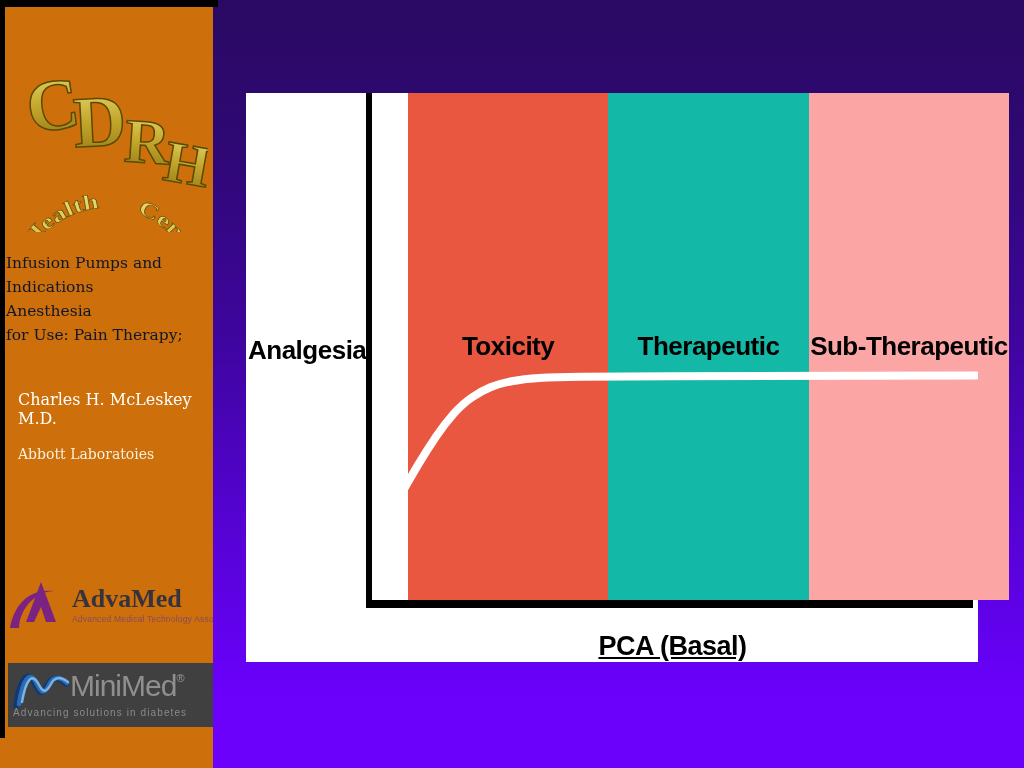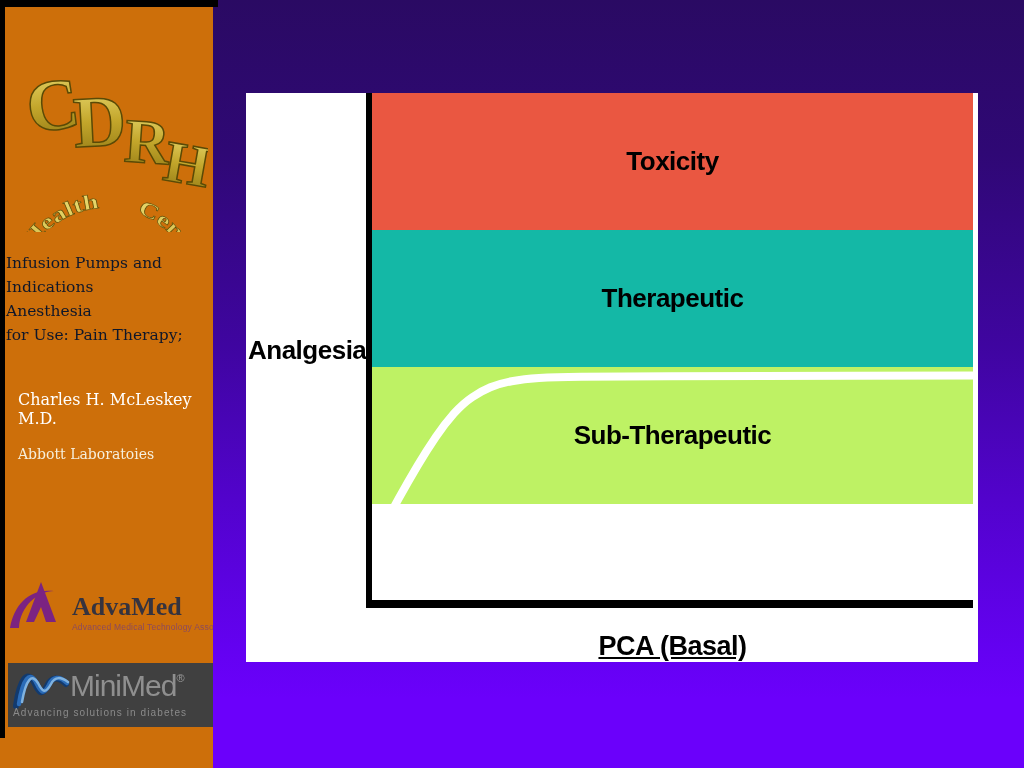--- a/index.html
+++ b/index.html
@@ -19,38 +19,38 @@
 
   .sb-title{position:absolute;left:6px;top:251px;width:195px;
             font:15.5px "DejaVu Serif",serif;color:#0f172a;line-height:24px;}
   .sb-author{position:absolute;left:18px;top:390px;width:195px;
              font:16px "DejaVu Serif",serif;color:#ffffff;}
   .sb-affil{position:absolute;left:18px;top:446px;width:195px;
             font:14px "DejaVu Serif",serif;color:#F6EFDC;}
 
   .advamed{position:absolute;left:8px;top:576px;display:flex;align-items:flex-start;}
   .advamed-icon{width:60px;height:60px;flex:0 0 auto;}
-  .advamed-txt{margin-left:4px;margin-top:18px;}
+  .advamed-txt{margin-left:4px;margin-top:10px;}
   .advamed-name{font:bold 26px "Liberation Serif",serif;color:#35333F;line-height:26px;}
   .advamed-tag{font:8.5px "Liberation Sans",sans-serif;color:#8B4A5E;
                letter-spacing:.2px;white-space:nowrap;margin-top:2px;}
 
   .minimed{position:absolute;left:8px;top:663px;width:214px;height:64px;
            background:#404040;overflow:hidden;}
   .minimed-wave{position:absolute;left:2px;top:1px;width:64px;height:46px;}
   .minimed-name{position:absolute;left:62px;top:6px;
                 font:30px "Liberation Sans",sans-serif;color:#8F8F8F;letter-spacing:-1px;}
   .minimed-reg{font-size:11px;vertical-align:14px;letter-spacing:0;color:#9A9A9A;}
   .minimed-tag{position:absolute;left:5px;top:44px;width:206px;white-space:nowrap;
                font:10px "Liberation Sans",sans-serif;color:#8A8A8A;letter-spacing:1.1px;}
 
   .chart-box{position:absolute;left:246px;top:93px;width:732px;height:569px;
              background:#FFF;z-index:1;}
-  .plot-zones{position:absolute;left:126px;top:0;width:601px;height:411px;
-              display:flex;flex-direction:column;}
+  .plot-zones{position:absolute;left:126px;top:0;width:601px;height:507px;
+              display:flex;flex-direction:row;padding-left:36px;}
   .zone{flex-basis:0;flex-grow:1;display:flex;align-items:center;justify-content:center;}
   .zone-label{font:bold 26px "Liberation Sans",sans-serif;color:#000;letter-spacing:-.5px;}
   .y-axis{position:absolute;left:120px;top:0;width:6px;height:515px;background:#000;}
   .x-axis{position:absolute;left:120px;top:507px;width:607px;height:8px;background:#000;}
   .curve-svg{position:absolute;left:0;top:0;width:732px;height:569px;pointer-events:none;}
   .ylabel{position:absolute;left:2px;top:242px;width:120px;text-align:left;
           font:bold 26px "Liberation Sans",sans-serif;color:#000;letter-spacing:-.5px;}
   .xlabel{position:absolute;left:126px;top:538px;width:601px;text-align:center;
           font:bold 27px "Liberation Sans",sans-serif;color:#000;letter-spacing:-.5px;text-decoration:underline;}
 </style>
@@ -120,21 +120,21 @@
 <div class="chart-box">
   <div class="ylabel">Analgesia</div>
 
   <div class="plot-zones">
     <div class="zone" style="background: rgb(234, 87, 65); flex-grow: 0.333;">
       <span class="zone-label">Toxicity</span>
     </div>
     <div class="zone" style="background: #14b8a6; flex-grow: 0.334;">
       <span class="zone-label">Therapeutic</span>
     </div>
-    <div class="zone" style="background: #bef264; flex-grow: 0.333;">
+    <div class="zone" style="background: #fca5a5; flex-grow: 0.333;">
       <span class="zone-label">Sub-Therapeutic</span>
     </div>
   </div>
 
   <svg class="curve-svg" viewBox="0 0 732 569">
     <path fill="none" stroke-linecap="round" stroke-linejoin="round" d="M113.9,476.6 Q129.1,450.2 136.7,435.5 Q144.3,420.8 153.4,404.3 Q162.5,387.9 171.6,372.6 Q180.7,357.4 189.8,344.0 Q198.9,330.6 208.0,320.4 Q217.1,310.3 226.2,304.2 Q235.3,298.1 244.4,294.3 Q253.5,290.5 265.7,288.2 Q277.8,285.9 293.0,284.9 Q308.2,283.9 335.5,283.7 Q362.8,283.4 423.5,283.2 Q484.2,282.9 607.1,282.7 L730.0,282.4" stroke="#FFFFFF" stroke-width="8"></path>
   </svg>
 
   <div class="y-axis"></div>
   <div class="x-axis"></div>

